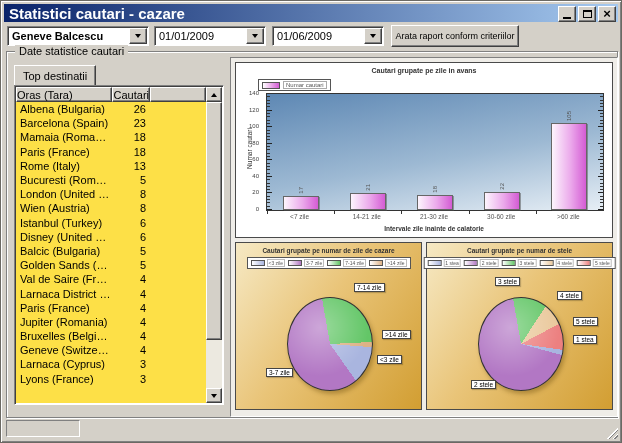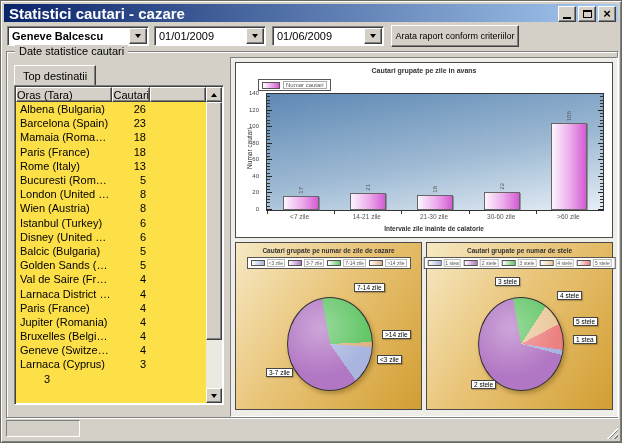--- a/index.html
+++ b/index.html
@@ -250,20 +250,21 @@
           </div>
           <div class="trow">
             <div class="c1">Geneve (Switzerland)</div>
             <div class="c2">4</div>
           </div>
           <div class="trow">
             <div class="c1">Larnaca (Cyprus)</div>
             <div class="c2">3</div>
           </div>
           <div class="trow">
+            <div class="c1">Lyons (France)</div>
             <div class="c2">3</div>
           </div>
           <div class="trow">
             <div class="c1"></div>
             <div class="c2"></div>
           </div>
         </div>
       <div class="vscroll">
         <div class="sbtn up raised">
             <span class="arrow-up"></span>

